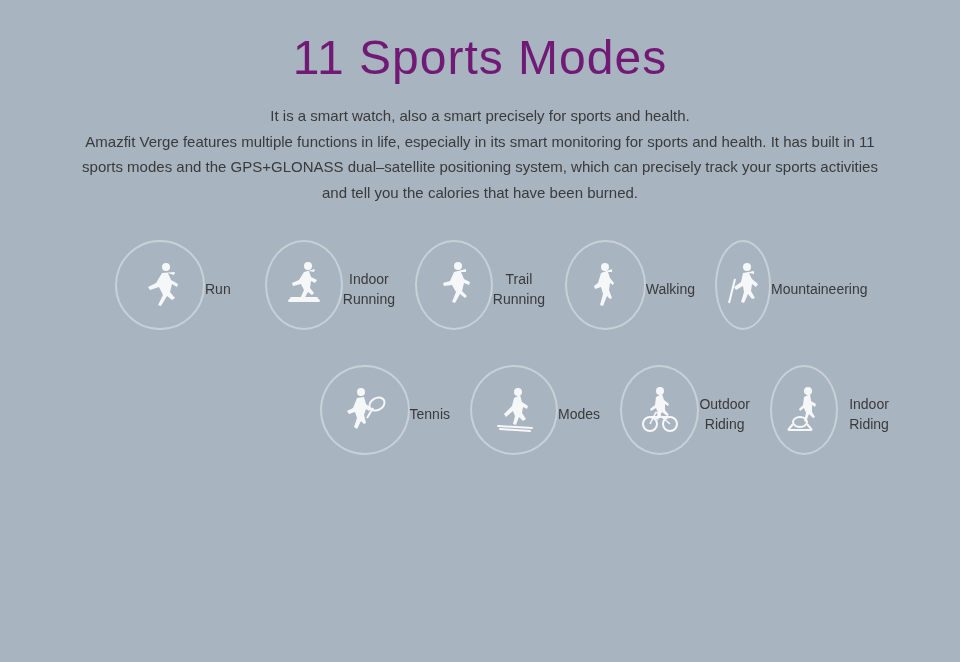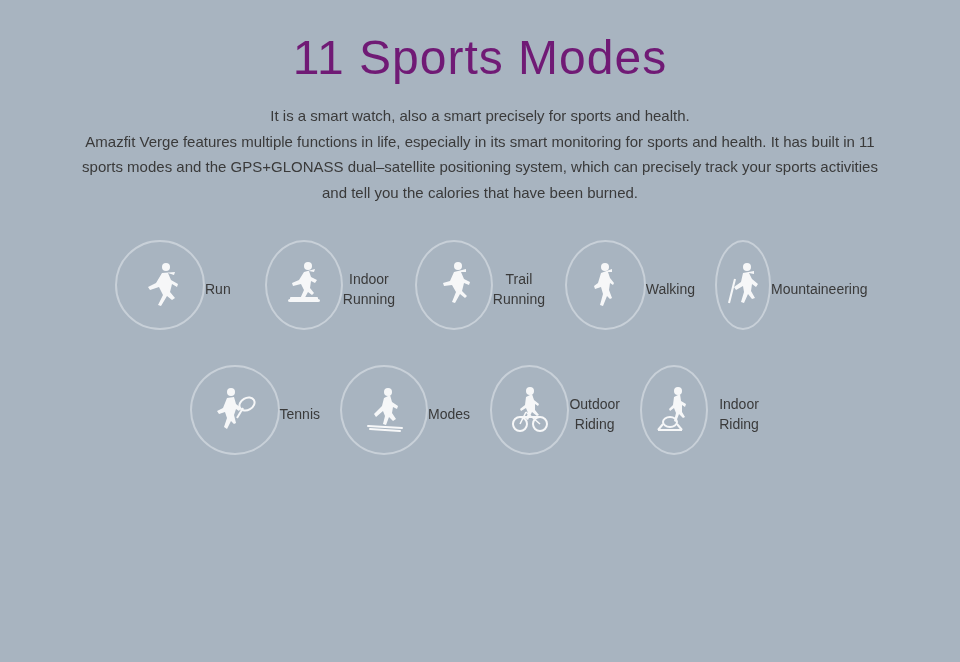--- a/index.html
+++ b/index.html
@@ -151,21 +151,21 @@
           <path d="M26 14 l-2 9 l-7 5 l2 3 l7-4 l1 6 l-3 10 l3 1 l4-9 l4 5 l3-1 l-4-7 l1-7 l4 3 l2-3 l-6-5 l-3-6 l5 1 l0-3z"></path>
 
           <line x1="18" y1="20" x2="12" y2="44" stroke="white" stroke-width="2"></line>
         </svg>
       </div>
       <div class="sport-label">Mountaineering</div>
     </div>
 
   </div>
 
-  <div class="sports-row" style="margin-top: 15px;">
+  <div class="sports-row" style="margin-top: 15px; justify-content: flex-end;">
 
     <div class="sport-item">
       <div class="sport-circle">
         <svg viewBox="0 0 52 52">
           <circle cx="22" cy="8" r="4"></circle>
           <path d="M18 14 l-4 10 l-6 3 l2 3 l6-2 l2 6 l-3 9 l3 2 l4-8 l3 3 l2-1 l-2-8 l2-6 l3 2 l2-3 l-5-4 l-2-7z"></path>
 
           <ellipse cx="38" cy="20" rx="8" ry="6" stroke="white" stroke-width="2" fill="none" transform="rotate(-30 38 20)"></ellipse>
           <line x1="34" y1="24" x2="28" y2="34" stroke="white" stroke-width="2"></line>
         </svg>

